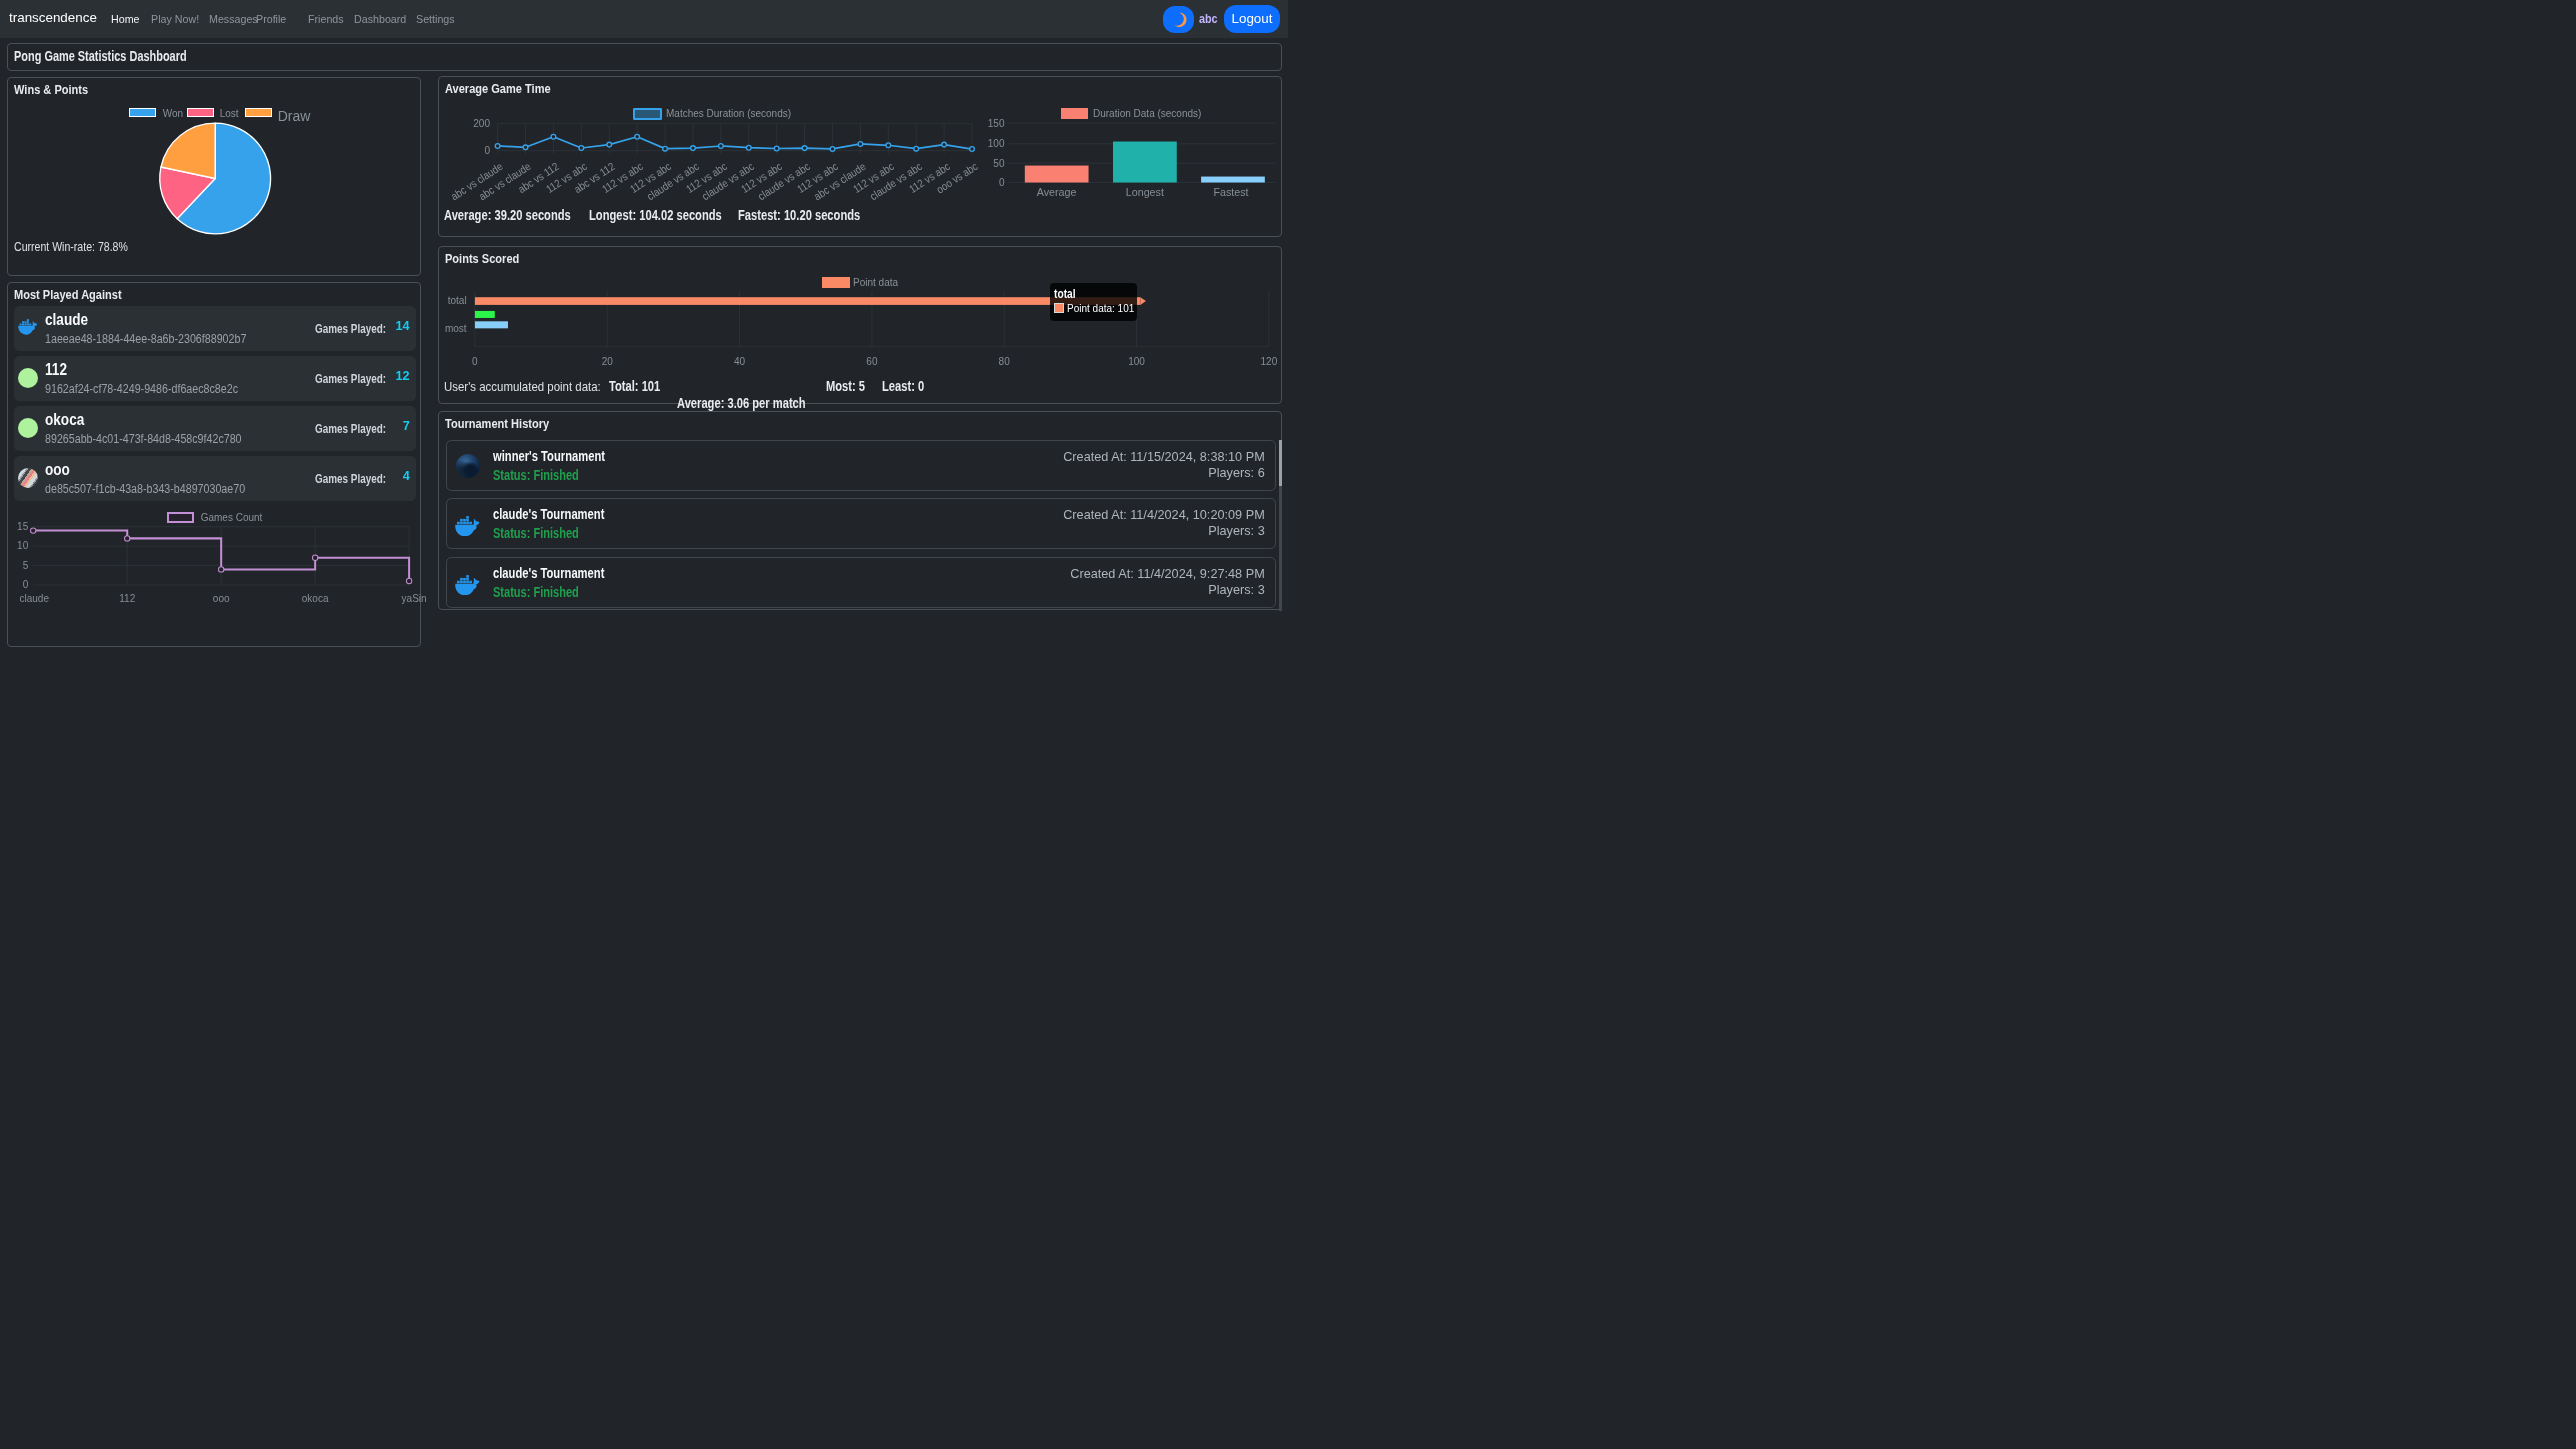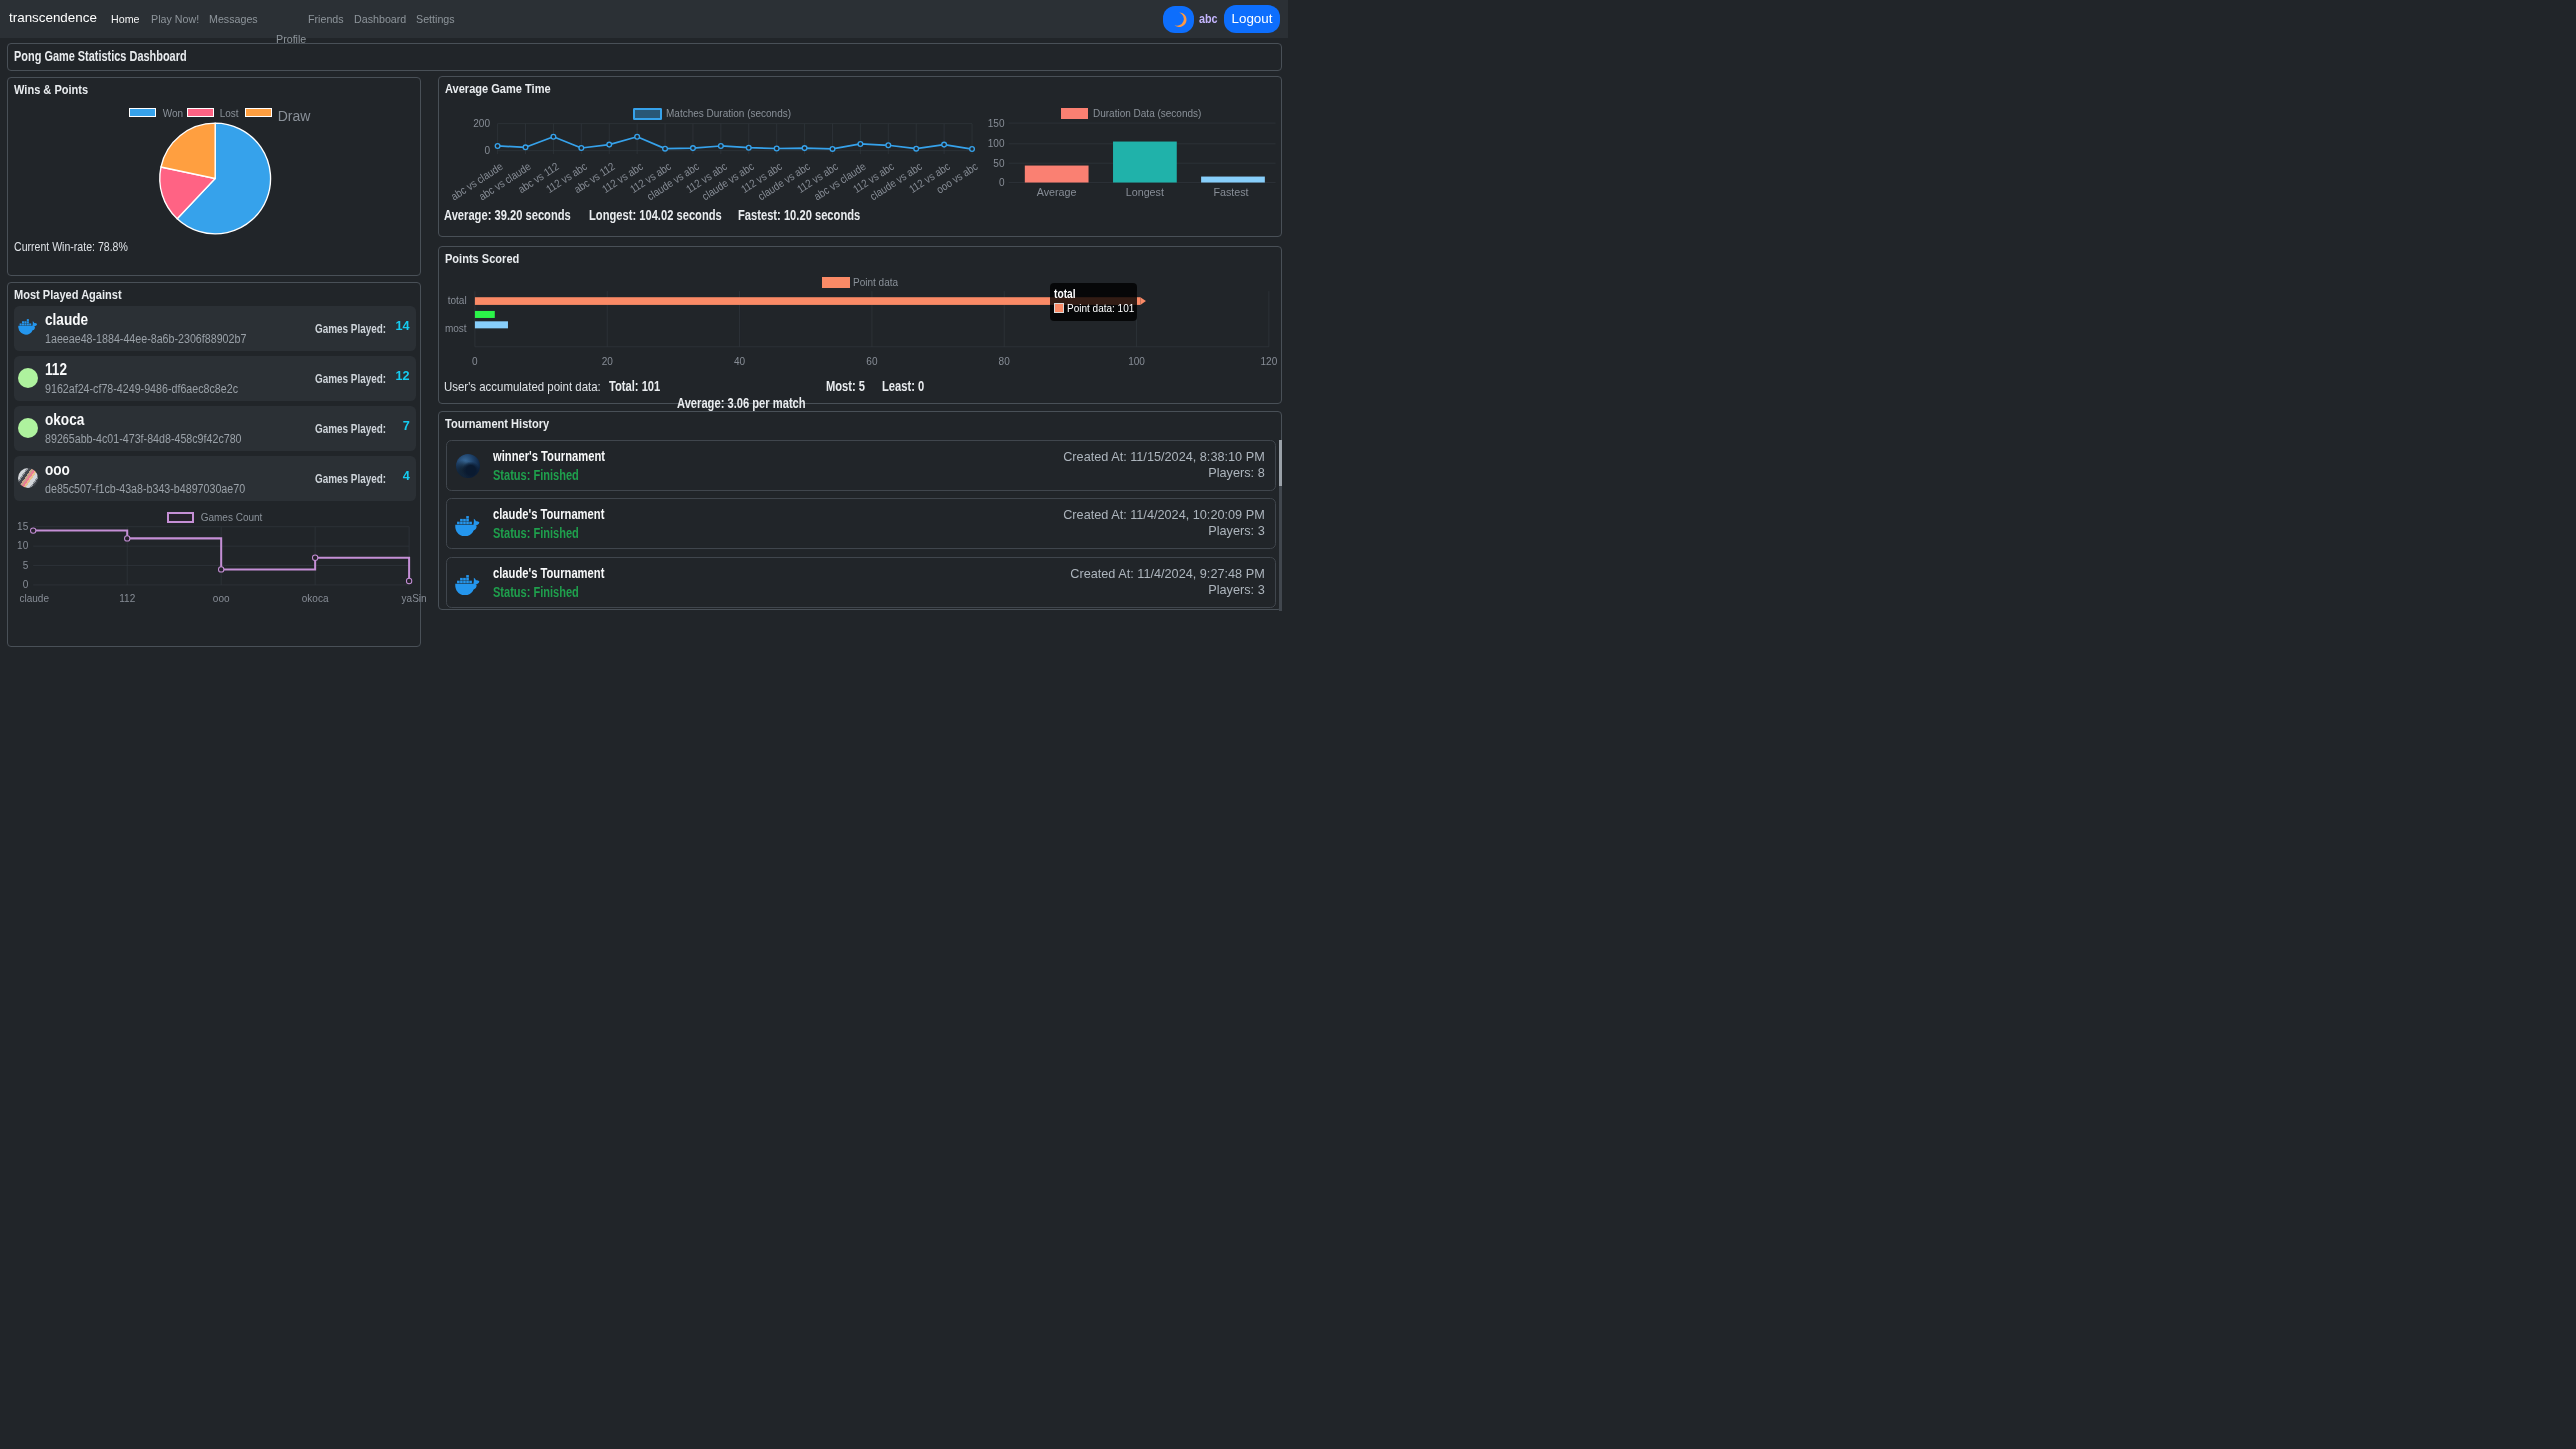--- a/index.html
+++ b/index.html
@@ -41,21 +41,21 @@
 </style>
 </head>
 <body>
 <div id="page">
 
   <div id="nav">
     <div id="brand">transcendence</div>
     <div class="nl act" style="left:111px;">Home</div>
     <div class="nl" style="left:151px;">Play Now!</div>
     <div class="nl" style="left:209px;">Messages</div>
-    <div class="nl" style="left:276px;margin-top:20px;">Profile</div>
+    <div class="nl" style="left:256px;">Profile</div>
     <div class="nl" style="left:308px;">Friends</div>
     <div class="nl" style="left:354px;">Dashboard</div>
     <div class="nl" style="left:416px;">Settings</div>
     <div class="bluebtn" style="left:1163px; top:6px; width:31px; height:27px;">
       <svg width="31" height="27" viewBox="0 0 46 40">
         <path d="M 24.2 9.5 A 10.8 10.8 0 1 1 17.2 28.6 A 9.9 9.9 0 0 0 24.2 9.5 Z" fill="#fd9843"></path>
       </svg>
     </div>
     <div class="abs" style="left:1199px; top:12px; font-size:12.7px; font-weight:bold; color:#c4b5fd;"><span class="sx">abc</span></div>
     <div class="bluebtn" style="left:1224px; top:5.4px; width:56px; height:27.5px; color:#fff; font-size:13.4px; text-align:center; line-height:27.5px;">Logout</div>
@@ -295,21 +295,21 @@
     <div class="abs" style="left:443px; top:131px; font-size:14.7px; font-weight:bold; color:#e9ecef;"><span class="sx76">Least: 0</span></div>
   </div>
 
   <div class="card" id="th" style="left:438px; top:411px; width:844px; height:199px;">
     <div class="ctitle"><span class="sx">Tournament History</span></div>
     <div class="trow" style="top:28px; height:51px;">
       <div class="abs planet" style="left:8.7px; top:13.4px; width:24px; height:24px; border-radius:50%;"></div>
       <div class="ttitle"><span class="sx80">winner's Tournament</span></div>
       <div class="tstatus"><span class="sx80">Status: Finished</span></div>
       <div class="tcreated">Created At: 11/15/2024, 8:38:10 PM</div>
-      <div class="tplayers">Players: 8</div>
+      <div class="tplayers">Players: 6</div>
     </div>
     <div class="trow" style="top:86px; height:51px;">
       <svg class="abs" style="left:7.7px; top:17px;" width="25.5" height="20.4" viewBox="0 0 30 24">
           <use href="#docker"></use>
         </svg>
       <div class="ttitle"><span class="sx80">claude's Tournament</span></div>
       <div class="tstatus"><span class="sx80">Status: Finished</span></div>
       <div class="tcreated">Created At: 11/4/2024, 10:20:09 PM</div>
       <div class="tplayers">Players: 3</div>
     </div>

